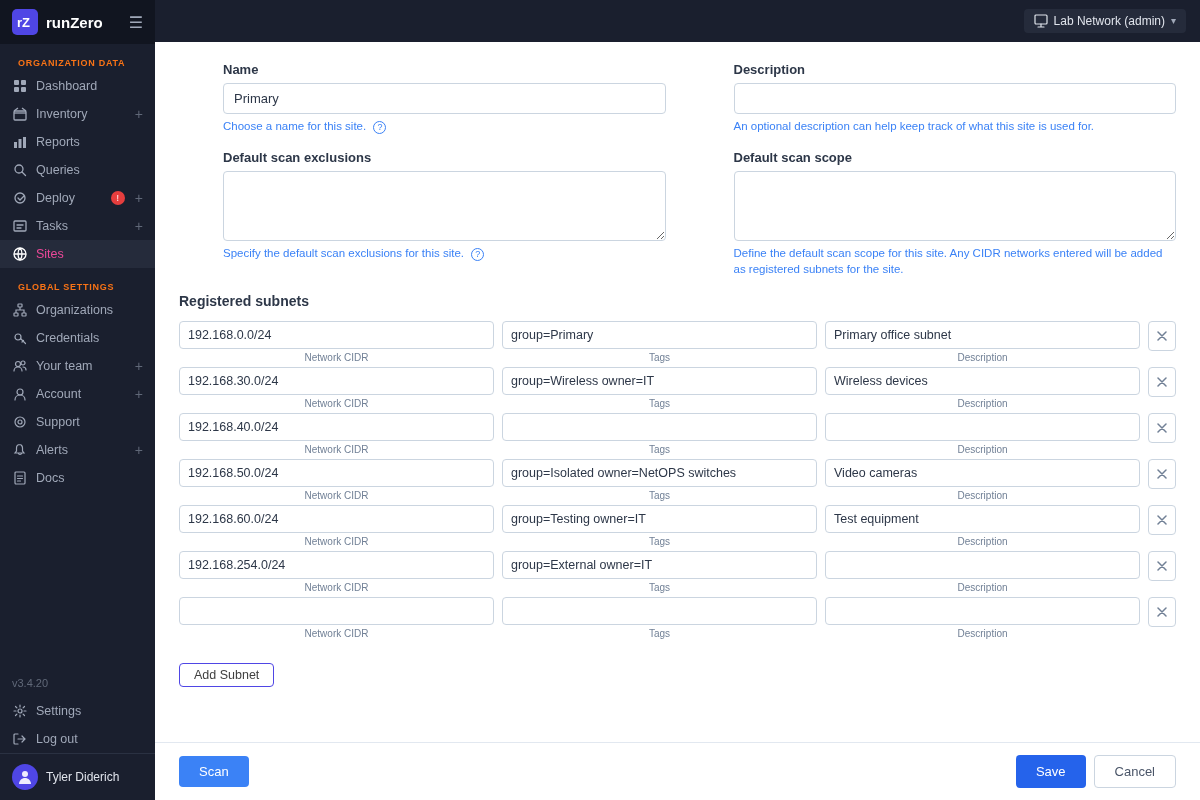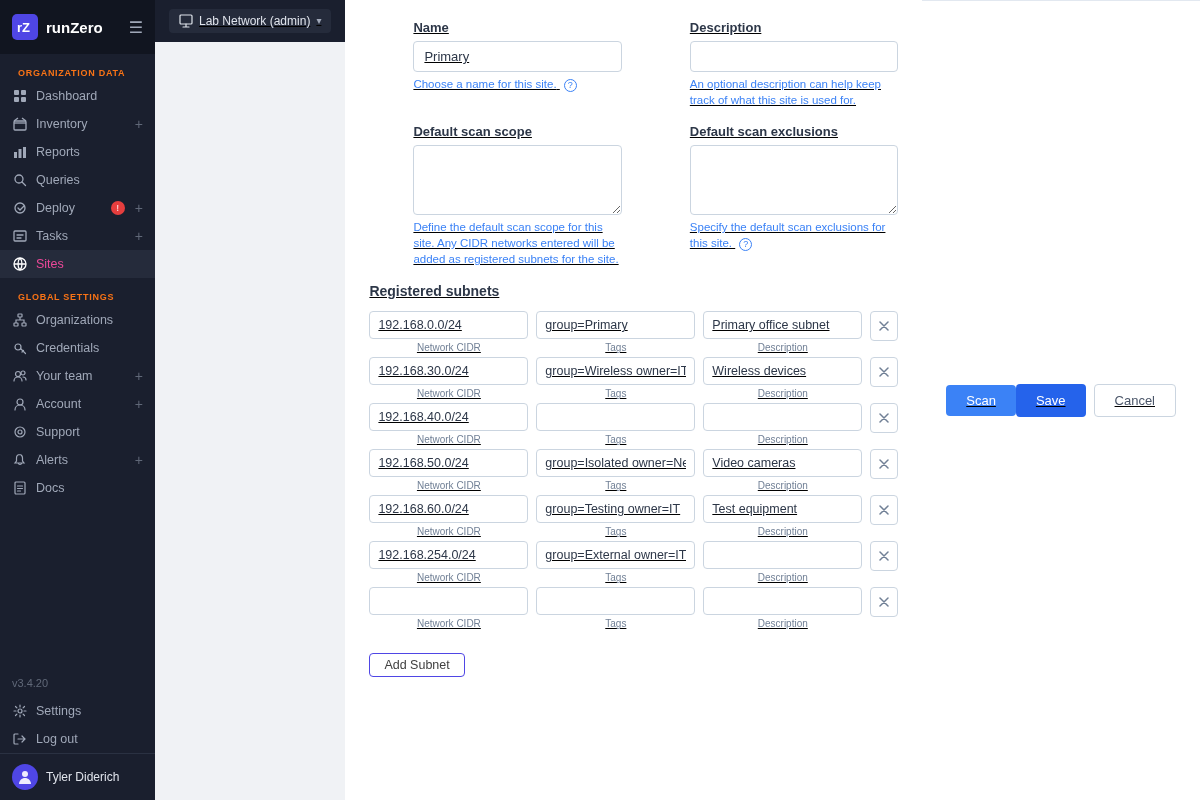--- a/index.html
+++ b/index.html
@@ -1,36 +1,36 @@
 <!DOCTYPE html>
 <html><head>
   <meta charset="utf-8">
   <style>
     * { box-sizing: border-box; margin: 0; padding: 0; }
     body { font-family: -apple-system, BlinkMacSystemFont, 'Segoe UI', sans-serif; font-size: 13px; background: #f0f2f5; display: flex; height: 800px; overflow: hidden; }
 
     
     .sidebar { width: 155px; background: #1a1f2e; color: #a0a8b8; display: flex; flex-direction: column; flex-shrink: 0; height: 800px; overflow-y: auto; }
-    .sidebar-logo { display: flex; align-items: center; gap: 8px; padding: 10px 12px; background: #111520; height: 54px; }
+    .sidebar-logo { display: flex; align-items: center; gap: 8px; padding: 10px 12px; background: #111520; height: 44px; }
     .logo-text { color: #fff; font-size: 15px; font-weight: 600; }
     .hamburger { margin-left: auto; color: #a0a8b8; font-size: 16px; cursor: pointer; }
     .sidebar-section-label { font-size: 9px; font-weight: 700; color: #f97316; letter-spacing: 0.08em; padding: 14px 18px 4px; }
     .sidebar-item { display: flex; align-items: center; gap: 8px; padding: 6px 12px; cursor: pointer; color: #a0a8b8; font-size: 12.5px; position: relative; }
     .sidebar-item.active { color: #ec4899; background: #252b3b; }
     .sidebar-item .icon { width: 16px; height: 16px; display: flex; align-items: center; justify-content: center; flex-shrink: 0; }
     .sidebar-item .plus { margin-left: auto; color: #606878; font-size: 14px; }
     .sidebar-item .badge { background: #e53e3e; color: #fff; border-radius: 50%; width: 14px; height: 14px; font-size: 9px; display: flex; align-items: center; justify-content: center; margin-left: auto; }
     .sidebar-version { padding: 8px 12px; font-size: 11px; color: #606878; margin-top: auto; }
     .sidebar-user { display: flex; align-items: center; gap: 8px; padding: 10px 12px; border-top: 1px solid #2a3142; margin-top: auto; }
     .user-avatar { width: 26px; height: 26px; background: #4f46e5; border-radius: 50%; display: flex; align-items: center; justify-content: center; color: #fff; font-size: 11px; flex-shrink: 0; }
     .user-name { color: #e0e4ec; font-size: 12px; font-weight: 500; }
     .sidebar-bottom { display: flex; flex-direction: column; margin-top: auto; }
 
     
-    .main { flex: 1; display: flex; overflow: hidden; text-decoration: underline; }
+    .main { flex: 1; display: flex; flex-direction: column; overflow: hidden; }
     .topbar { background: #1a1f2e; height: 42px; display: flex; align-items: center; justify-content: flex-end; padding: 0 14px; flex-shrink: 0; }
     .org-selector { background: #252b3b; color: #e0e4ec; border: none; padding: 5px 10px; border-radius: 4px; font-size: 12px; display: flex; align-items: center; gap: 6px; cursor: pointer; }
     .content-area { flex: 1; overflow-y: auto; padding: 20px 24px; background: #fff; }
 
     
     .form-row { display: flex; gap: 24px; margin-bottom: 16px; }
     .form-group { flex: 1; display: flex; flex-direction: column; margin-left: 44px; }
     .form-label { font-size: 13px; font-weight: 600; color: #2d3748; margin-bottom: 6px; }
     .form-input { border: 1px solid #cbd5e0; border-radius: 4px; padding: 7px 10px; font-size: 13px; color: #2d3748; outline: none; width: 100%; }
     .form-textarea { border: 1px solid #cbd5e0; border-radius: 4px; padding: 7px 10px; font-size: 13px; color: #2d3748; outline: none; width: 100%; resize: vertical; height: 70px; }
@@ -290,32 +290,32 @@
       <div class="form-group">
         <label class="form-label">Description</label>
         <input type="text" class="form-input" value="" style="">
         <span class="hint-text">An optional description can help keep track of what this site is used for.</span>
       </div>
     </div>
 
     
     <div class="form-row">
       <div class="form-group">
-        <label class="form-label">Default scan scope</label>
-        <textarea class="form-textarea" style=""></textarea>
-        <span class="hint-text">Define the default scan scope for this site. Any CIDR networks entered will be added as registered subnets for the site.</span>
-      </div>
-      <div class="form-group">
         <label class="form-label">Default scan exclusions</label>
         <textarea class="form-textarea" style=""></textarea>
         <span class="hint-text">
           <span>Specify the default scan exclusions for this site.</span>
           <span style="margin-left:4px; border: 1px solid #3b82f6; border-radius:50%; width:13px; height:13px; display:inline-flex; align-items:center; justify-content:center; font-size:9px; color:#3b82f6;">?</span>
         </span>
       </div>
+      <div class="form-group">
+        <label class="form-label">Default scan scope</label>
+        <textarea class="form-textarea" style=""></textarea>
+        <span class="hint-text">Define the default scan scope for this site. Any CIDR networks entered will be added as registered subnets for the site.</span>
+      </div>
     </div>
 
     
     <div class="section-title">Registered subnets</div>
 
     <div id="subnet-rows">
         <div class="subnet-row">
     <div class="subnet-field wide">
       <input type="text" class="subnet-input" value="192.168.0.0/24" style="">
       <span class="field-label">Network CIDR</span>

